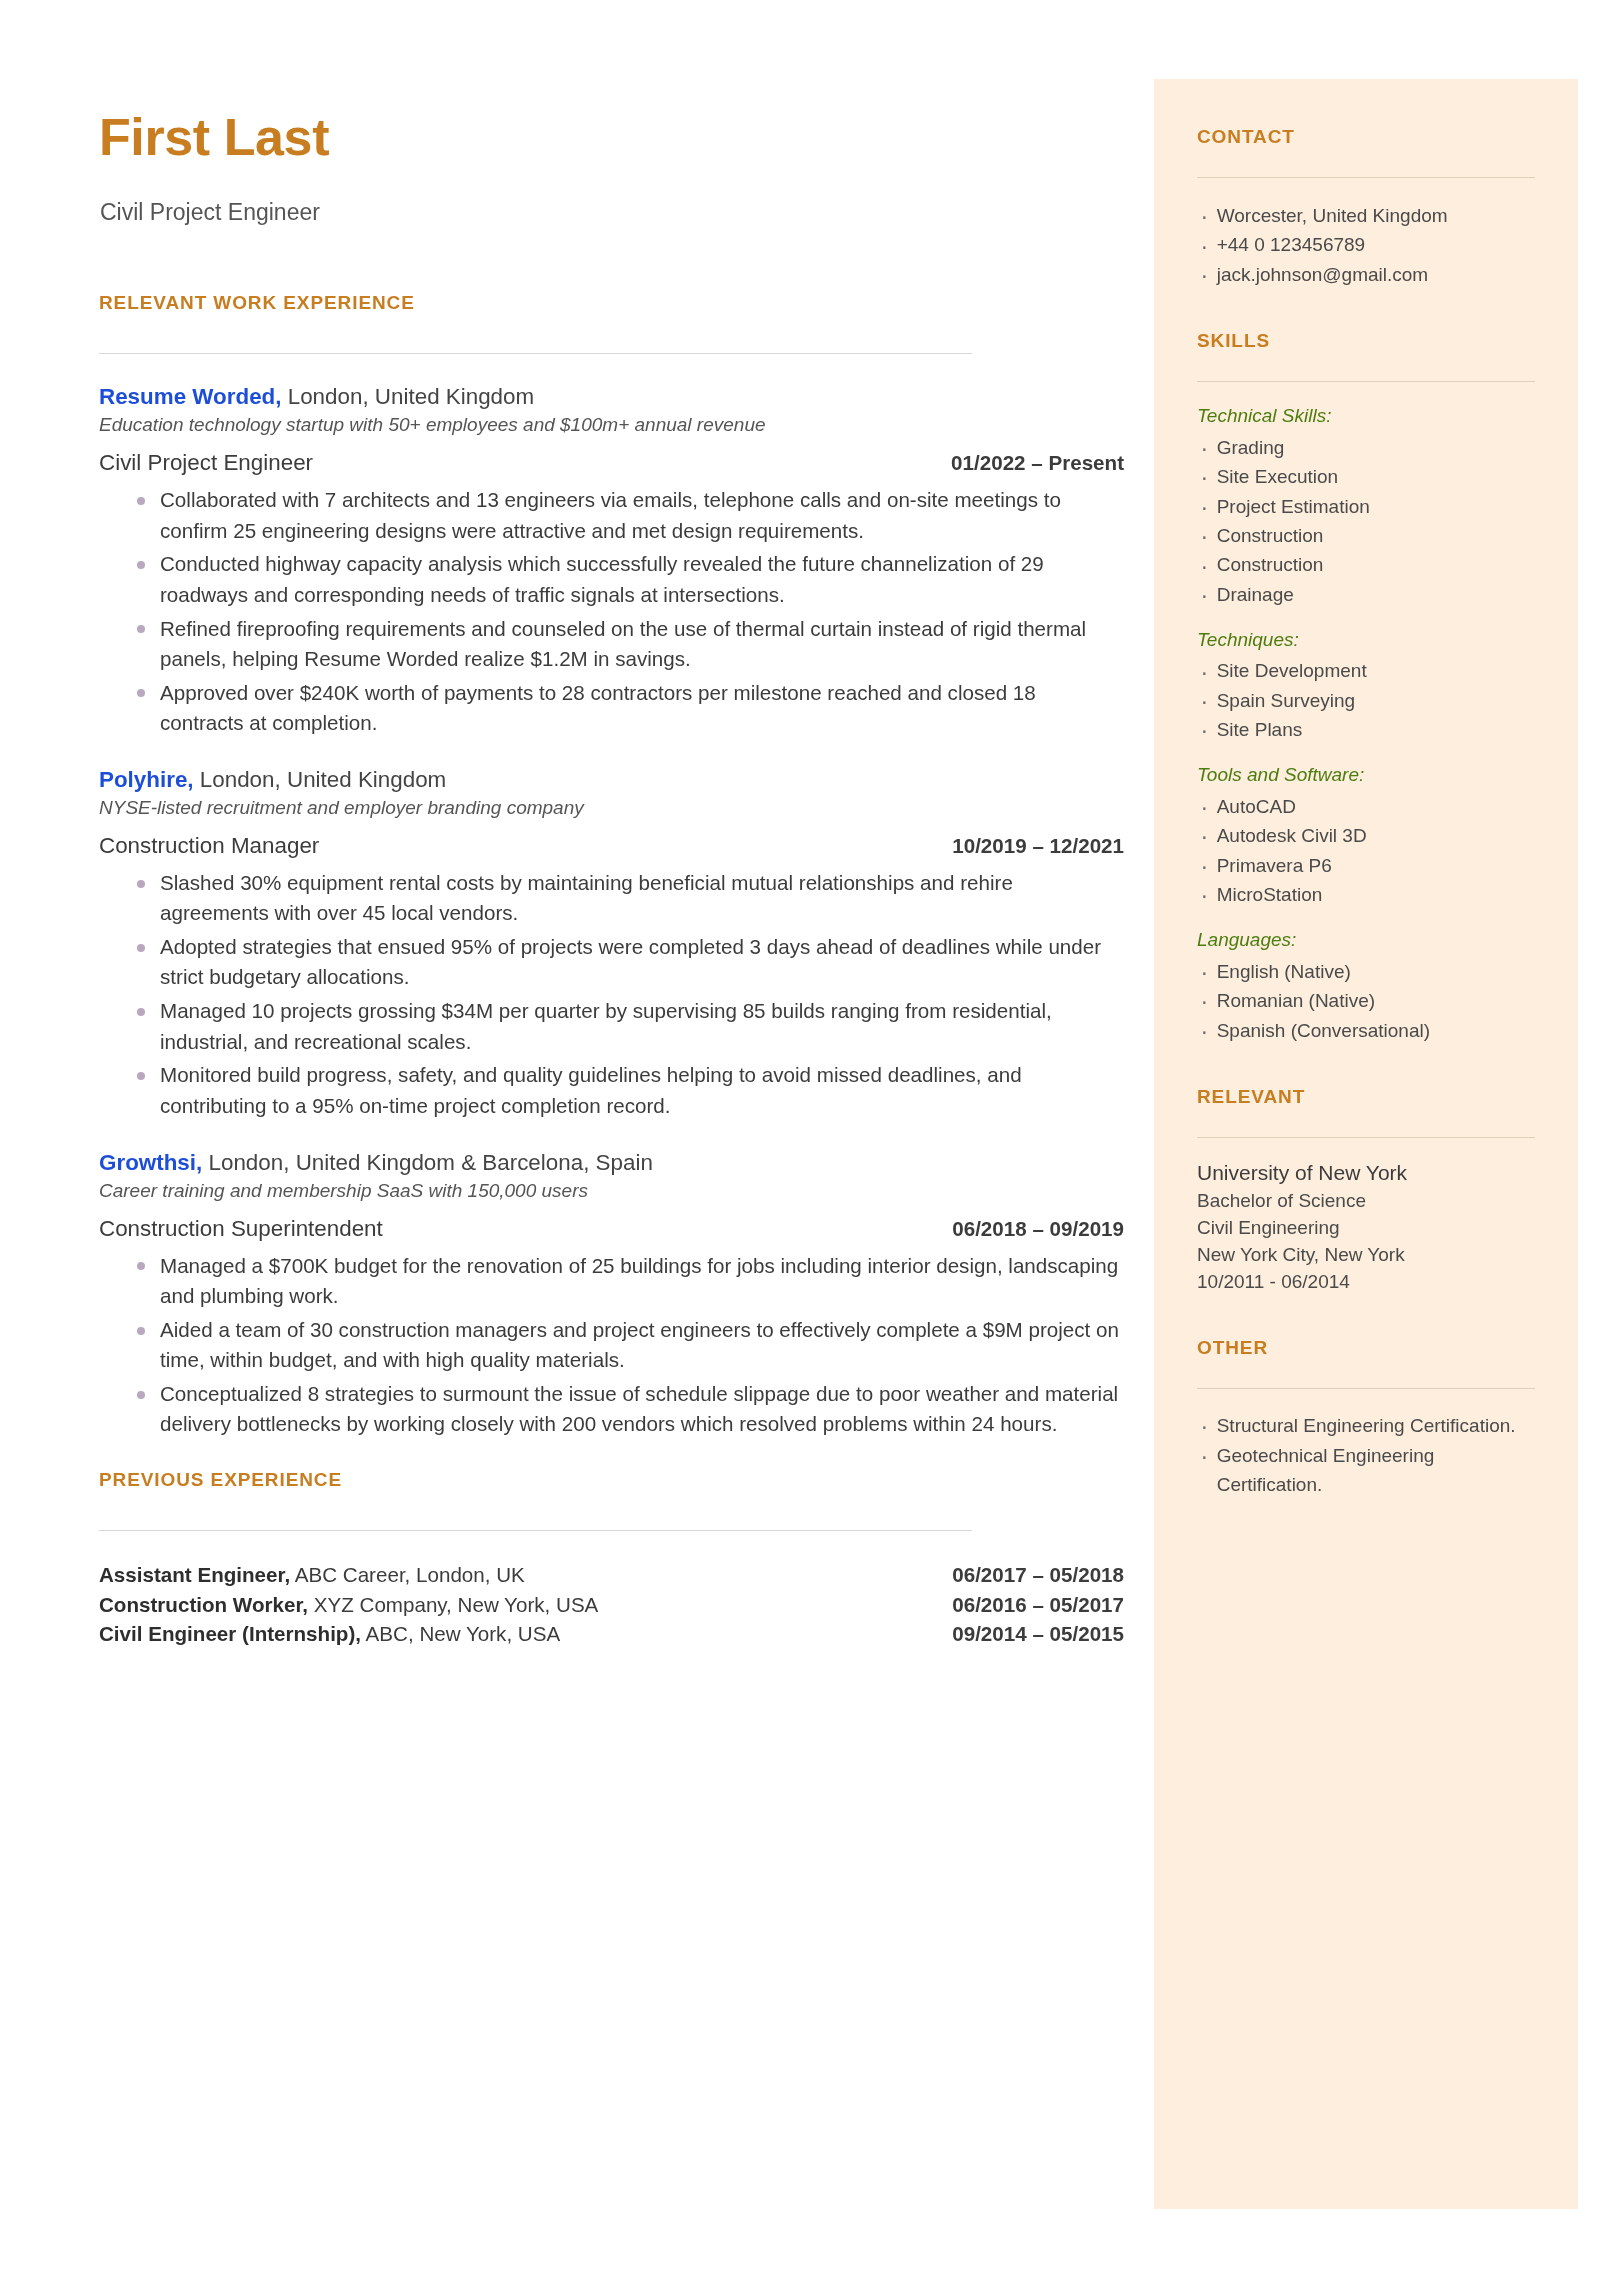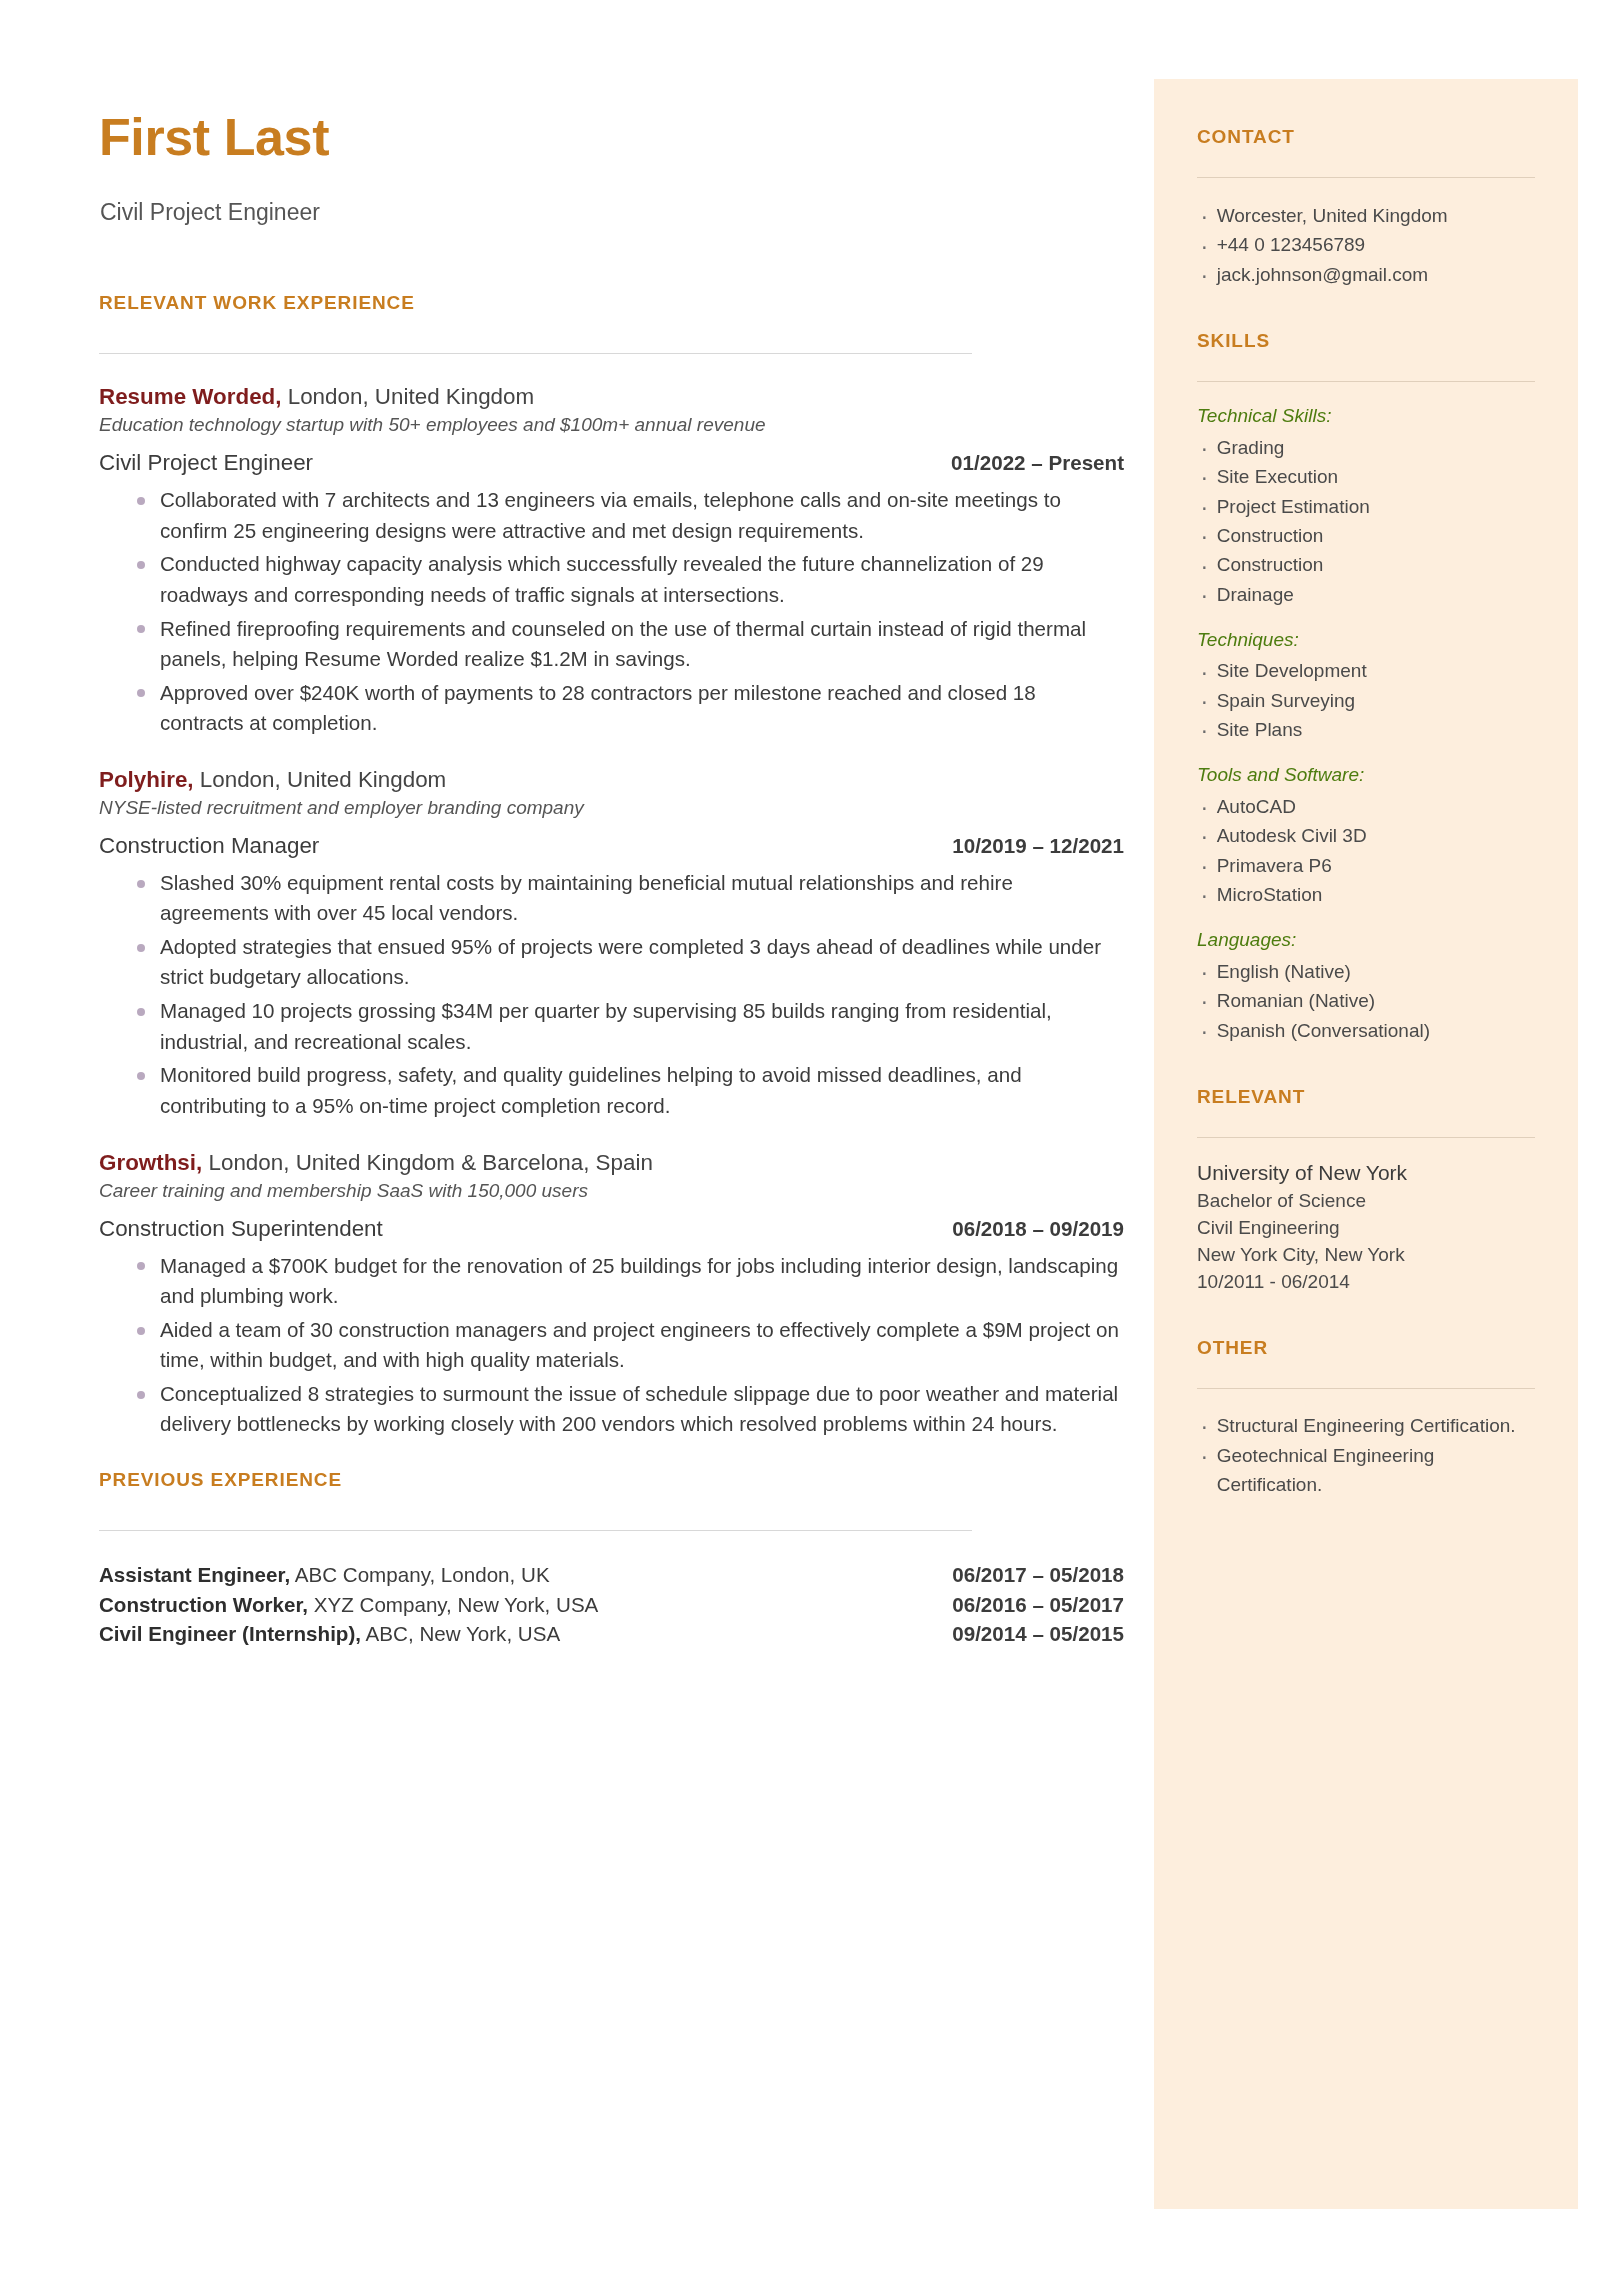--- a/index.html
+++ b/index.html
@@ -68,21 +68,21 @@
     margin-top: 39px;
     margin-bottom: 30px;
     width: 873px;
   }
   .company-line {
     font-size: 22.4px;
     color: #444444;
     margin-bottom: 3.6px;
   }
   .company-line b {
-    color: #7f1d1d;
+    color: #1d4ed8;
     font-weight: bold;
   }
   .company-desc {
     font-size: 19px;
     font-style: italic;
     color: #555555;
     margin-bottom: 14.3px;
   }
   .role-row {
     position: relative;
@@ -353,21 +353,21 @@
           <li>Conceptualized 8 strategies to surmount the issue of schedule slippage due to poor weather and material delivery bottlenecks by working closely with 200 vendors which resolved problems within 24 hours.</li>
         </ul>
       </div>
 
       <div class="section-head">PREVIOUS EXPERIENCE</div>
       <div class="section-rule"></div>
 
       <table class="prev-table">
         <tbody>
             <tr>
-          <td><b>Assistant Engineer,</b><span> ABC Company, London, UK</span></td>
+          <td><b>Assistant Engineer,</b><span> ABC Career, London, UK</span></td>
           <td class="date">06/2017 – 05/2018</td>
         </tr>
         <tr>
           <td><b>Construction Worker,</b><span> XYZ Company, New York, USA</span></td>
           <td class="date">06/2016 – 05/2017</td>
         </tr>
         <tr>
           <td><b>Civil Engineer (Internship),</b><span> ABC, New York, USA</span></td>
           <td class="date">09/2014 – 05/2015</td>
         </tr>

